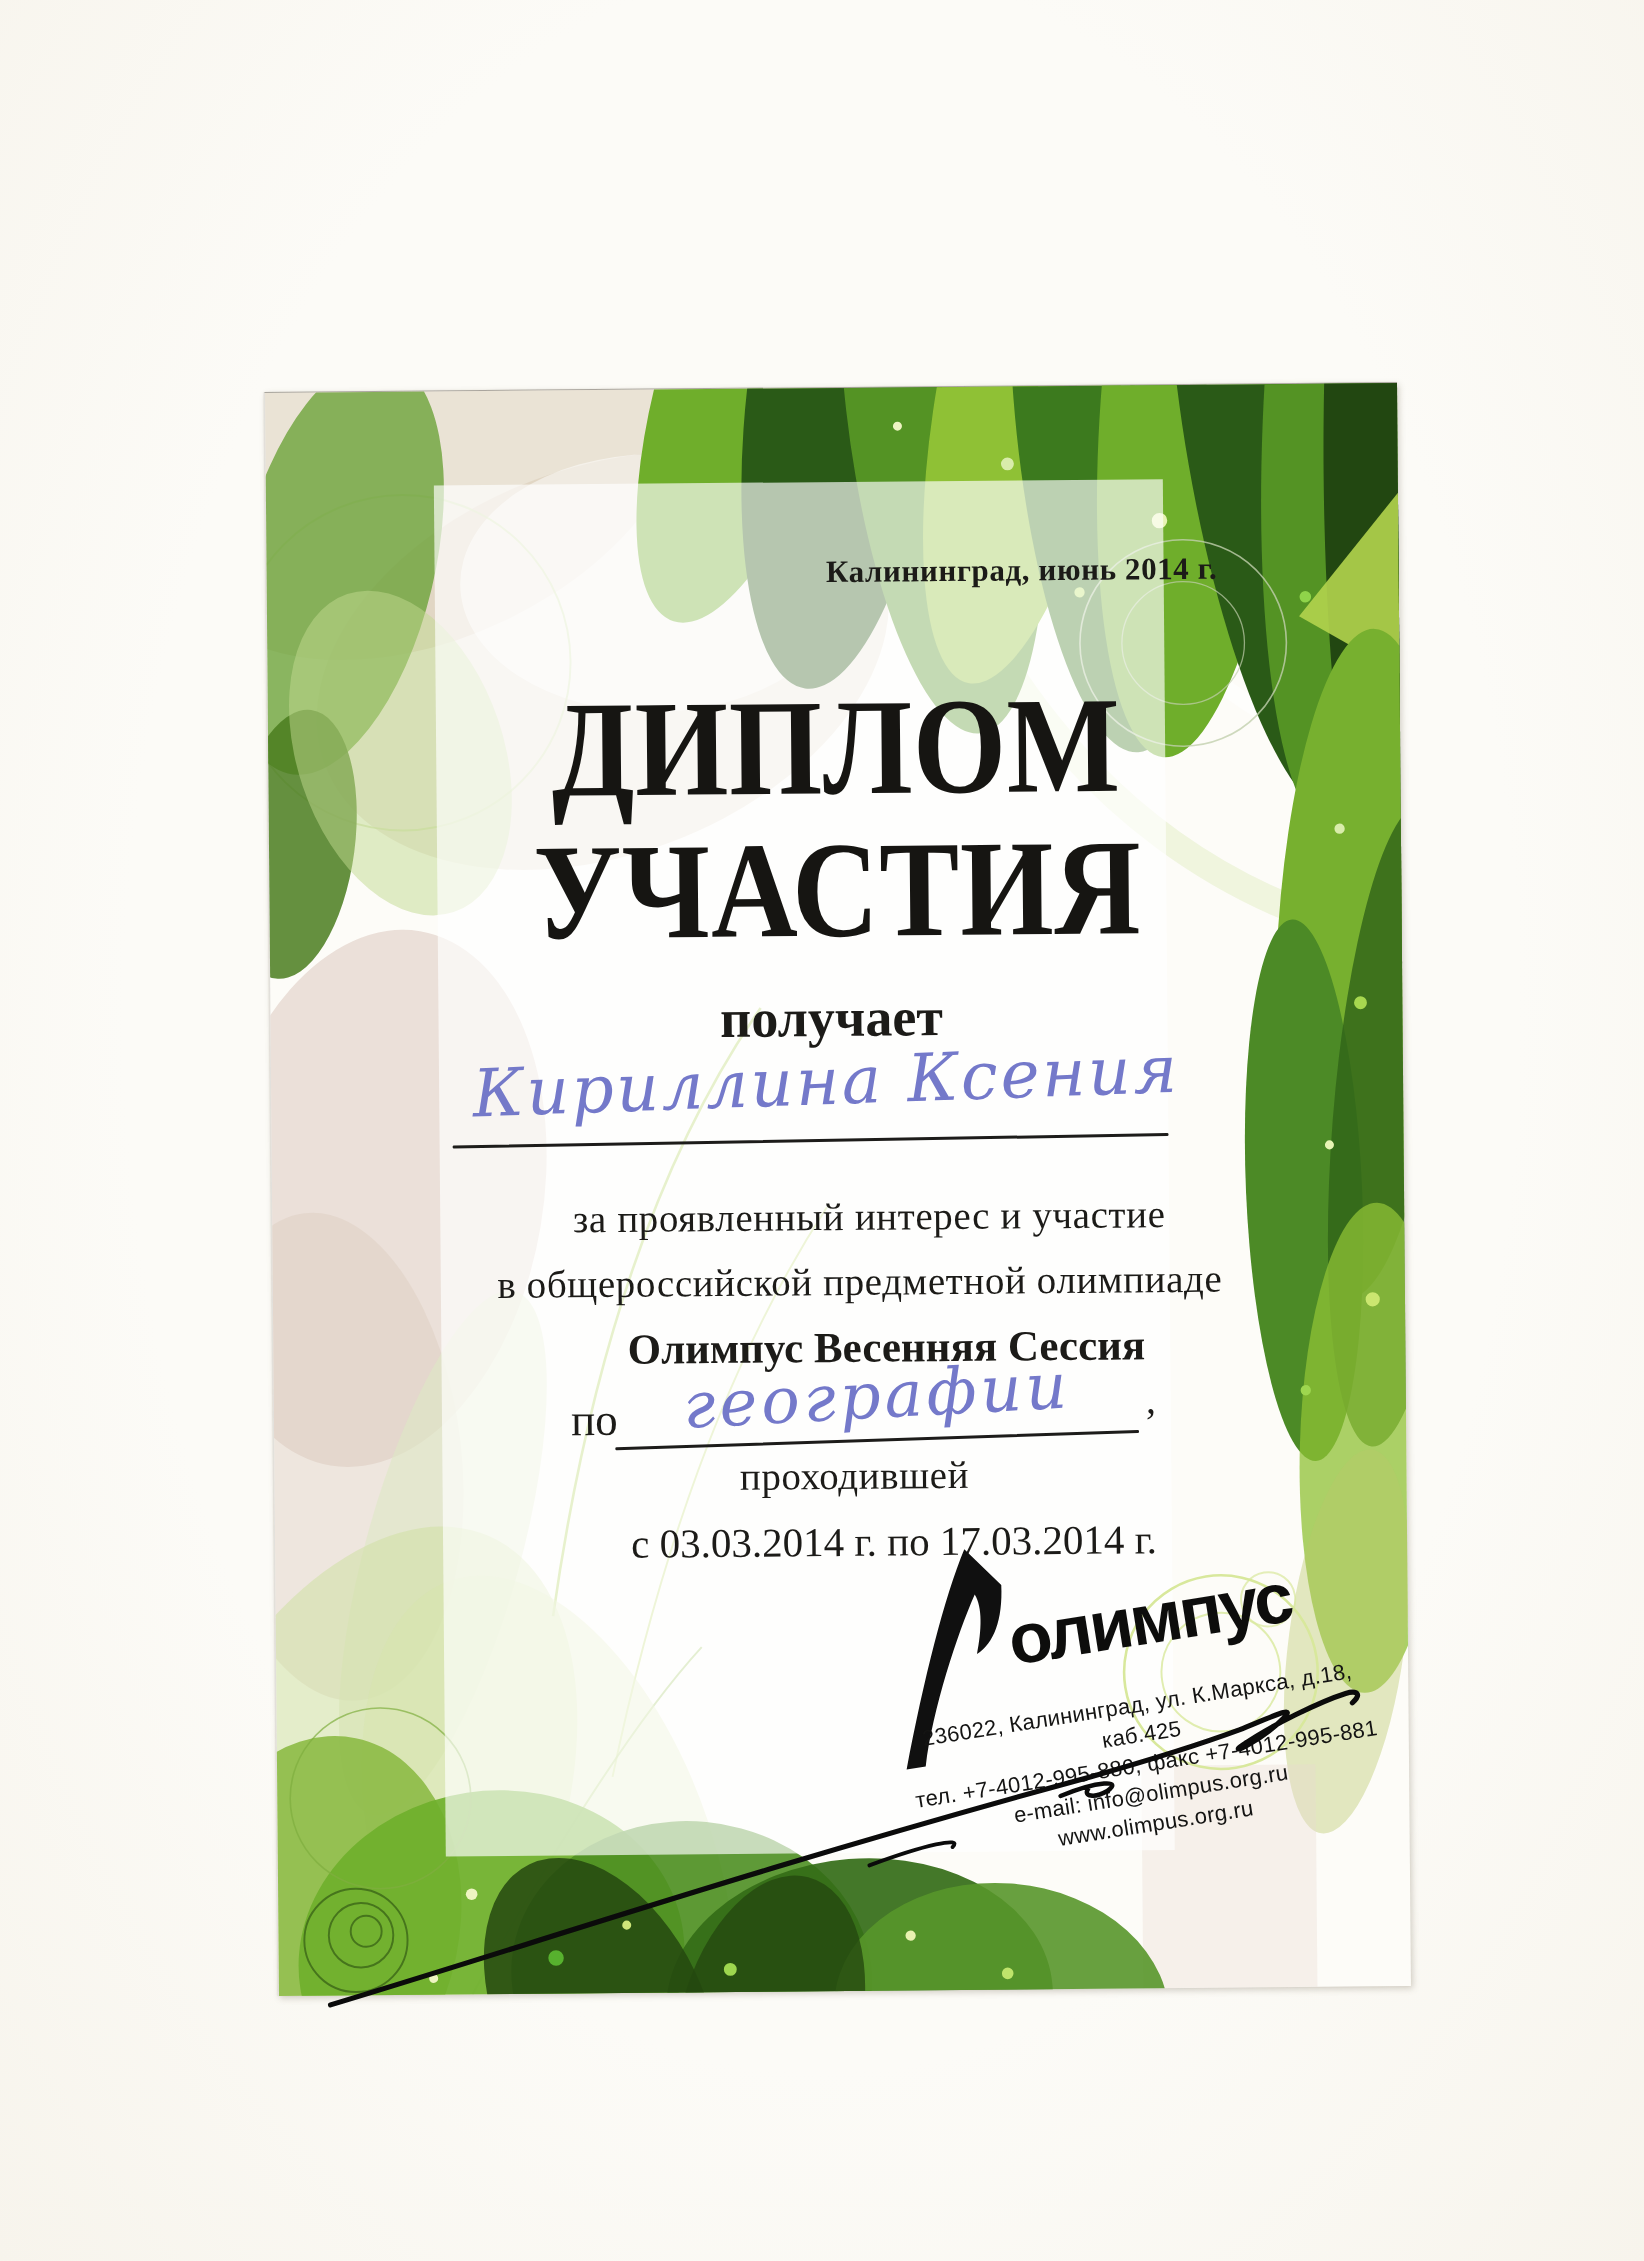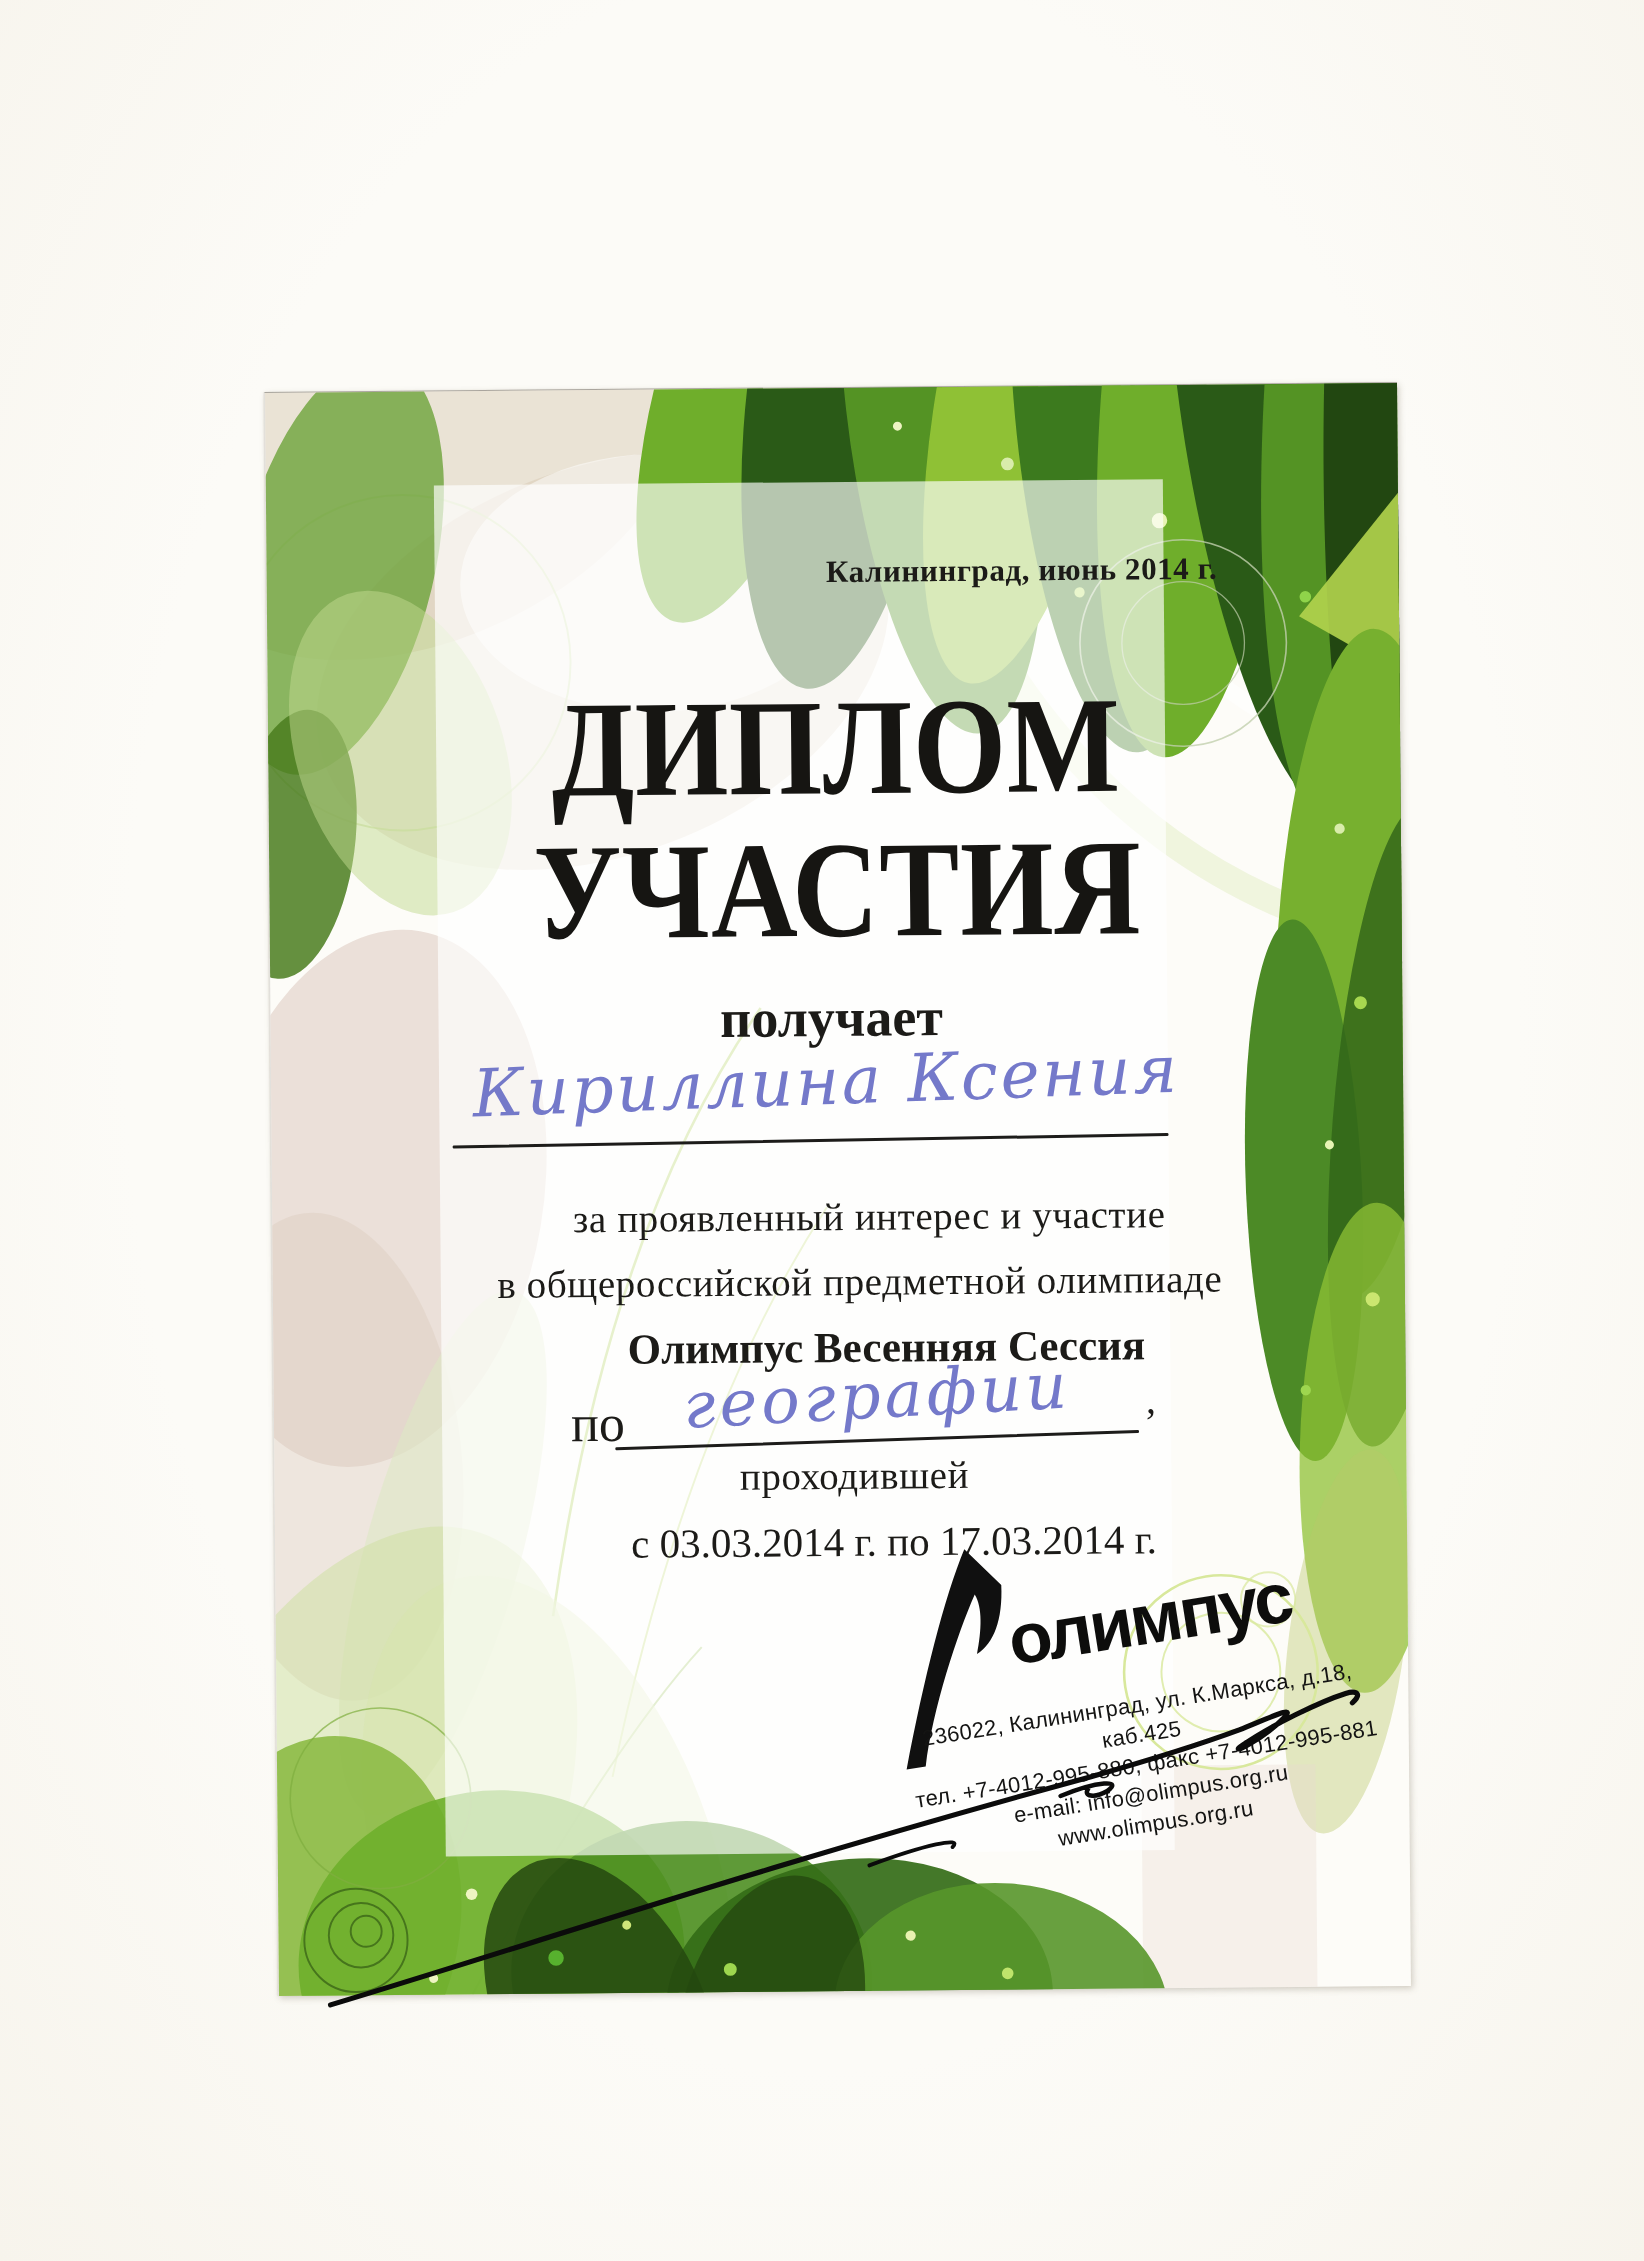--- a/index.html
+++ b/index.html
@@ -36,21 +36,21 @@
     color:rgba(104,110,197,.92);
   }
   .l-name{left:555px;top:655px;font-size:66px;letter-spacing:2.6px;
     transform:translateX(-50%) rotate(-1.5deg);}
   .hr{position:absolute;background:#1d1c1a;height:3.2px;border-radius:1.3px;}
   .hr1{left:181px;top:751px;width:716px;transform:rotate(-0.5deg);}
   .hr2{left:341px;top:1051px;width:524px;transform:rotate(-1.4deg);}
   .l-r1{left:597px;top:806px;font-size:39px;letter-spacing:0.6px;}
   .l-r2{left:587px;top:871px;font-size:39px;letter-spacing:0.6px;}
   .l-oly{left:613px;top:935px;font-size:43px;font-weight:700;}
-  .l-po{left:297px;top:1004px;font-size:52px;}
+  .l-po{left:297px;top:1004px;font-size:45px;}
   .l-geo{left:603px;top:971px;font-size:64px;letter-spacing:3.9px;
     transform:translateX(-50%) rotate(-2.5deg);}
   .l-comma{left:872px;top:991px;font-size:40px;}
   .l-proh{left:580px;top:1065px;font-size:39px;letter-spacing:0.6px;}
   .l-dates{left:619px;top:1130px;font-size:41px;}
   .sans{font-family:"Liberation Sans","DejaVu Sans",sans-serif;}
   .logo-block{
     position:absolute;left:358px;top:1158px;width:742px;height:361px;
     transform:rotate(-8.5deg);transform-origin:50% 40%;
   }

